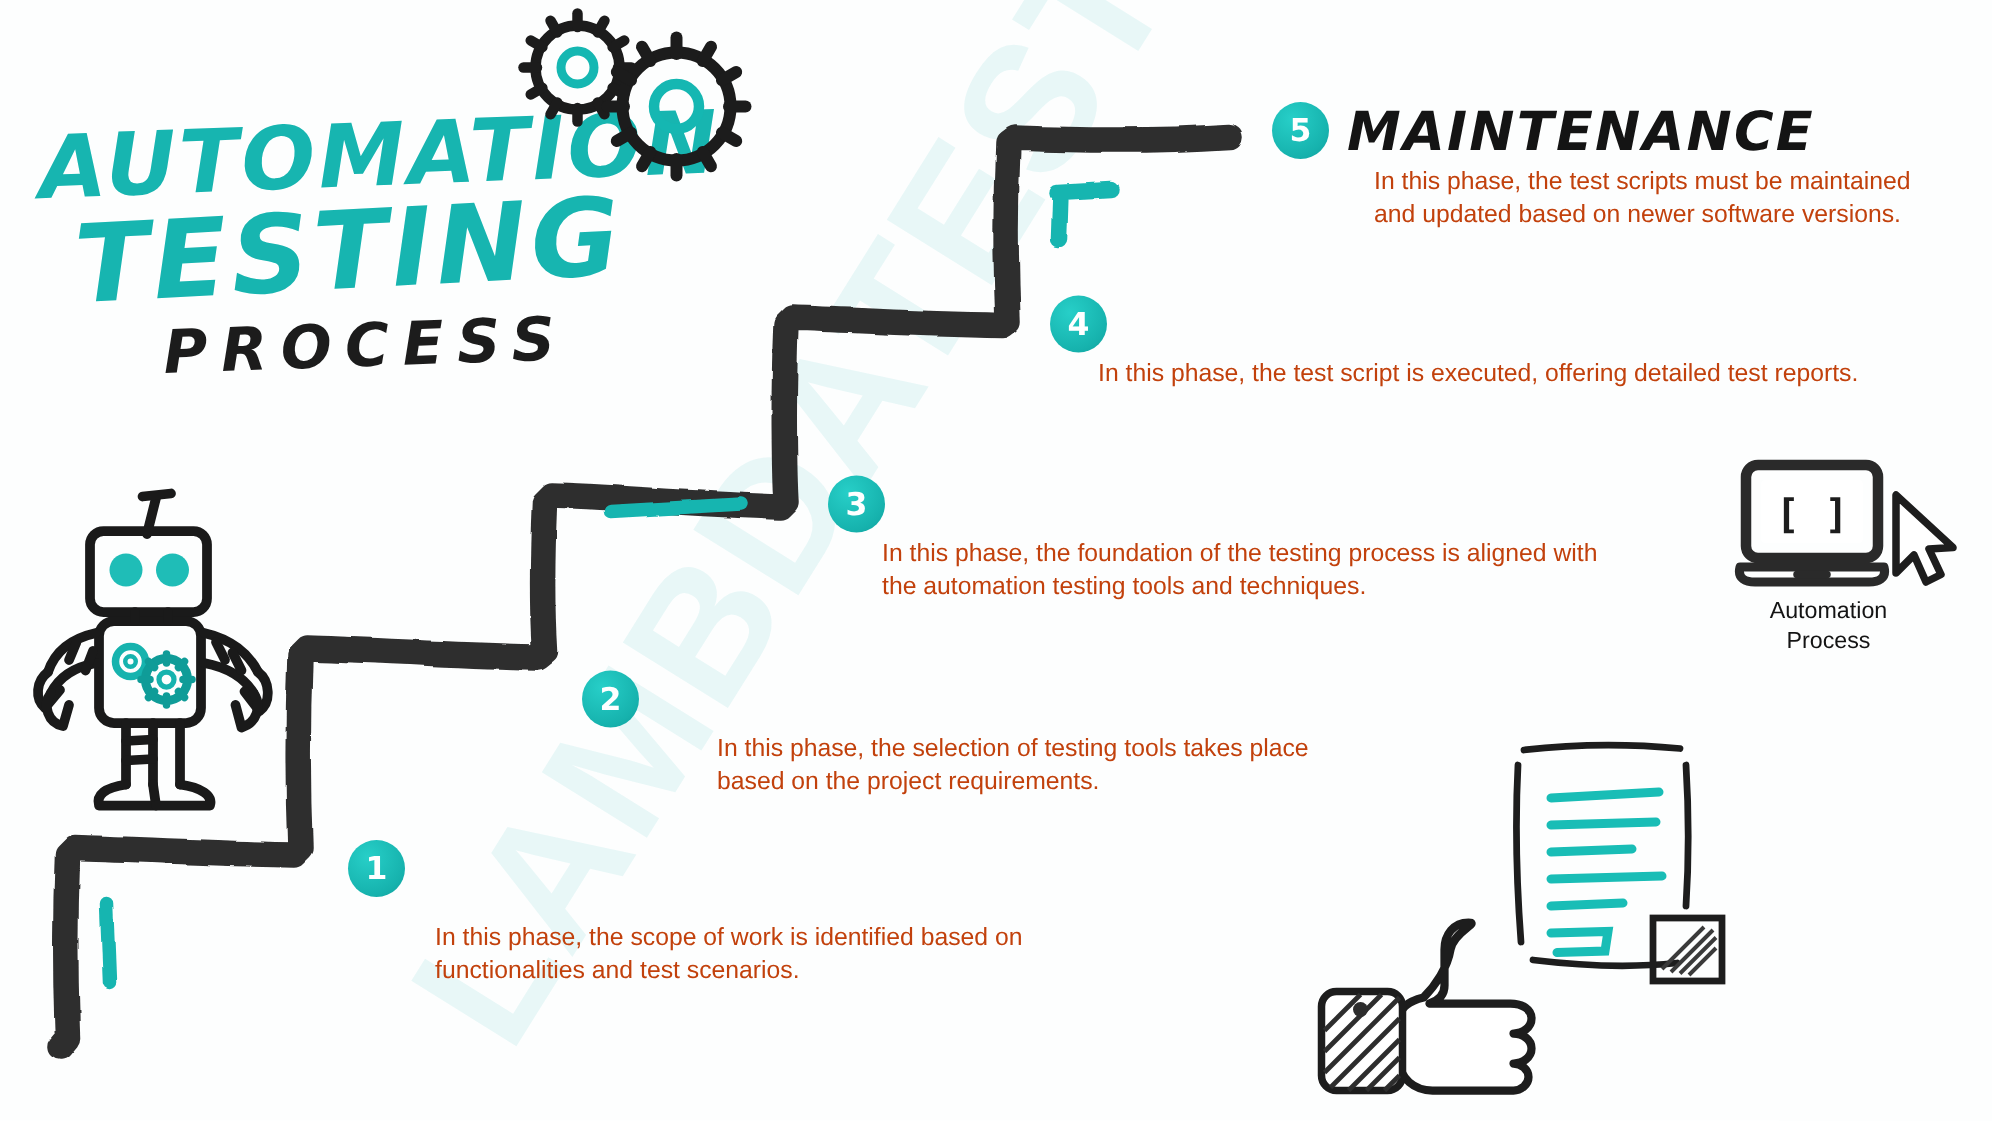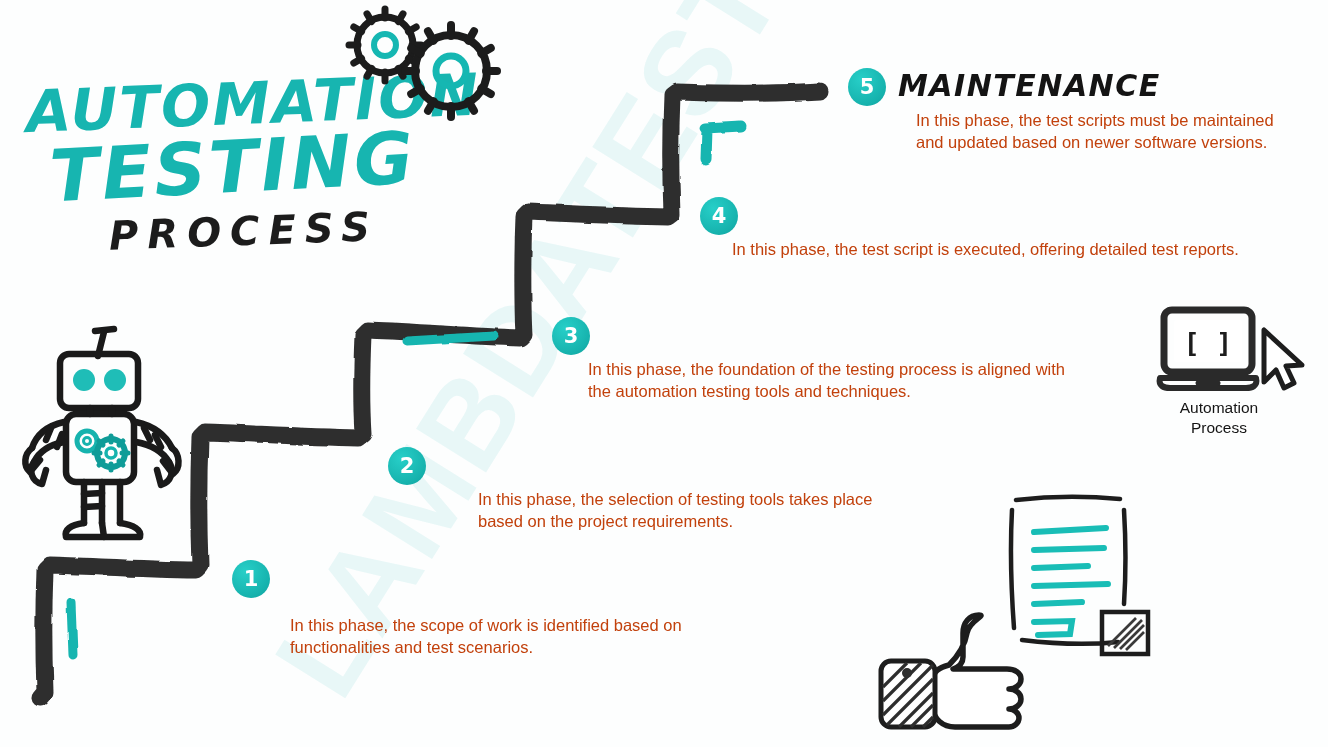--- a/index.html
+++ b/index.html
@@ -79,21 +79,21 @@
     color:#ffffff;
     font-family:"DejaVu Sans",sans-serif;
     font-weight:700;font-size:21px;
     display:flex;align-items:center;justify-content:center;
     line-height:1;
     box-shadow:0 0 0 0 rgba(0,0,0,0);
   }
   .step-title{
     font-family:"DejaVu Sans",sans-serif;
     font-weight:700;font-style:italic;
-    font-size:30px;line-height:1;
+    font-size:36px;line-height:1;
     color:#141414;
     letter-spacing:1.5px;
     white-space:nowrap;
     padding-top:3px;
   }
   .step-body{
     font-family:"Liberation Sans",sans-serif;
     font-size:16.5px;
     line-height:1.33;
     color:#c2410c;

